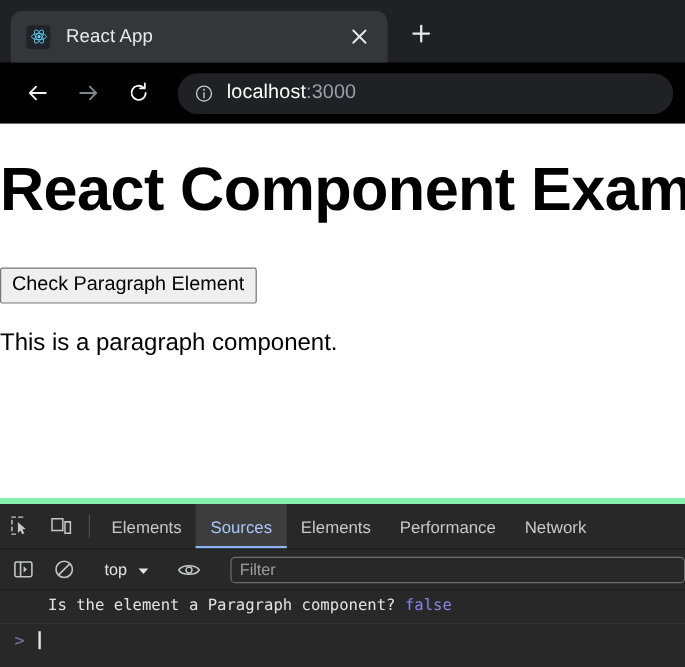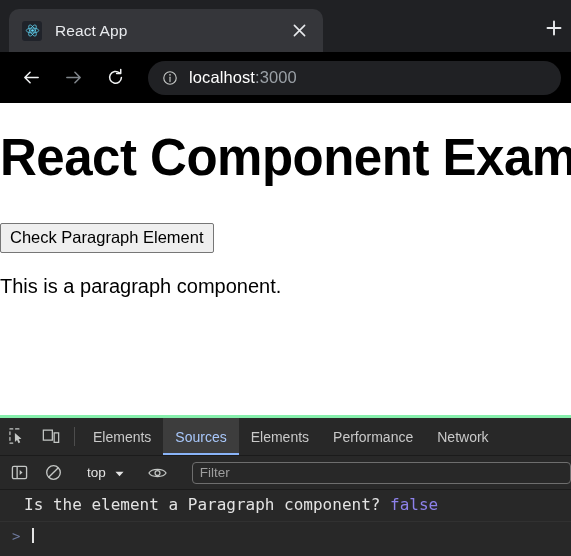--- a/index.html
+++ b/index.html
@@ -25,21 +25,20 @@
     background: #202124;
     flex: 0 0 auto;
   }
 
   .tab-strip {
     height: 52px;
     display: flex;
     align-items: flex-end;
     padding-left: 9px;
     position: relative;
-    justify-content: space-between;
   }
 
   .tab {
     height: 43px;
     width: 314px;
     background: #35363a;
     border-radius: 10px 10px 0 0;
     display: flex;
     align-items: center;
     padding: 0 9px 0 13px;
@@ -178,21 +177,21 @@
     margin-top: 21px;
     font-size: 20px;
     color: #000000;
     line-height: 1.2;
   }
 
   
   .devtools {
     flex: 0 0 auto;
     background: #282828;
-    border-top: 3px solid #86efac;
+    border-top: 5px solid #86efac;
     display: flex;
     flex-direction: column;
     height: 141px;
   }
 
   .dt-tabbar {
     height: 38px;
     background: #282828;
     display: flex;
     align-items: stretch;
@@ -278,22 +277,22 @@
   }
 
   .dt-console {
     flex: 1 1 auto;
     background: #282828;
     overflow: hidden;
     font-family: "DejaVu Sans Mono", monospace;
   }
 
   .console-msg {
-    padding: 5px 0 5px 24px;
-    font-size: 16px;
+    padding: 5px 0 5px 40px;
+    font-size: 13px;
     color: #e3e3e3;
     border-bottom: 1px solid #313131;
     line-height: 1.3;
     white-space: nowrap;
   }
   .console-msg .bool {
     color: #8d81ea;
   }
 
   .console-prompt {

